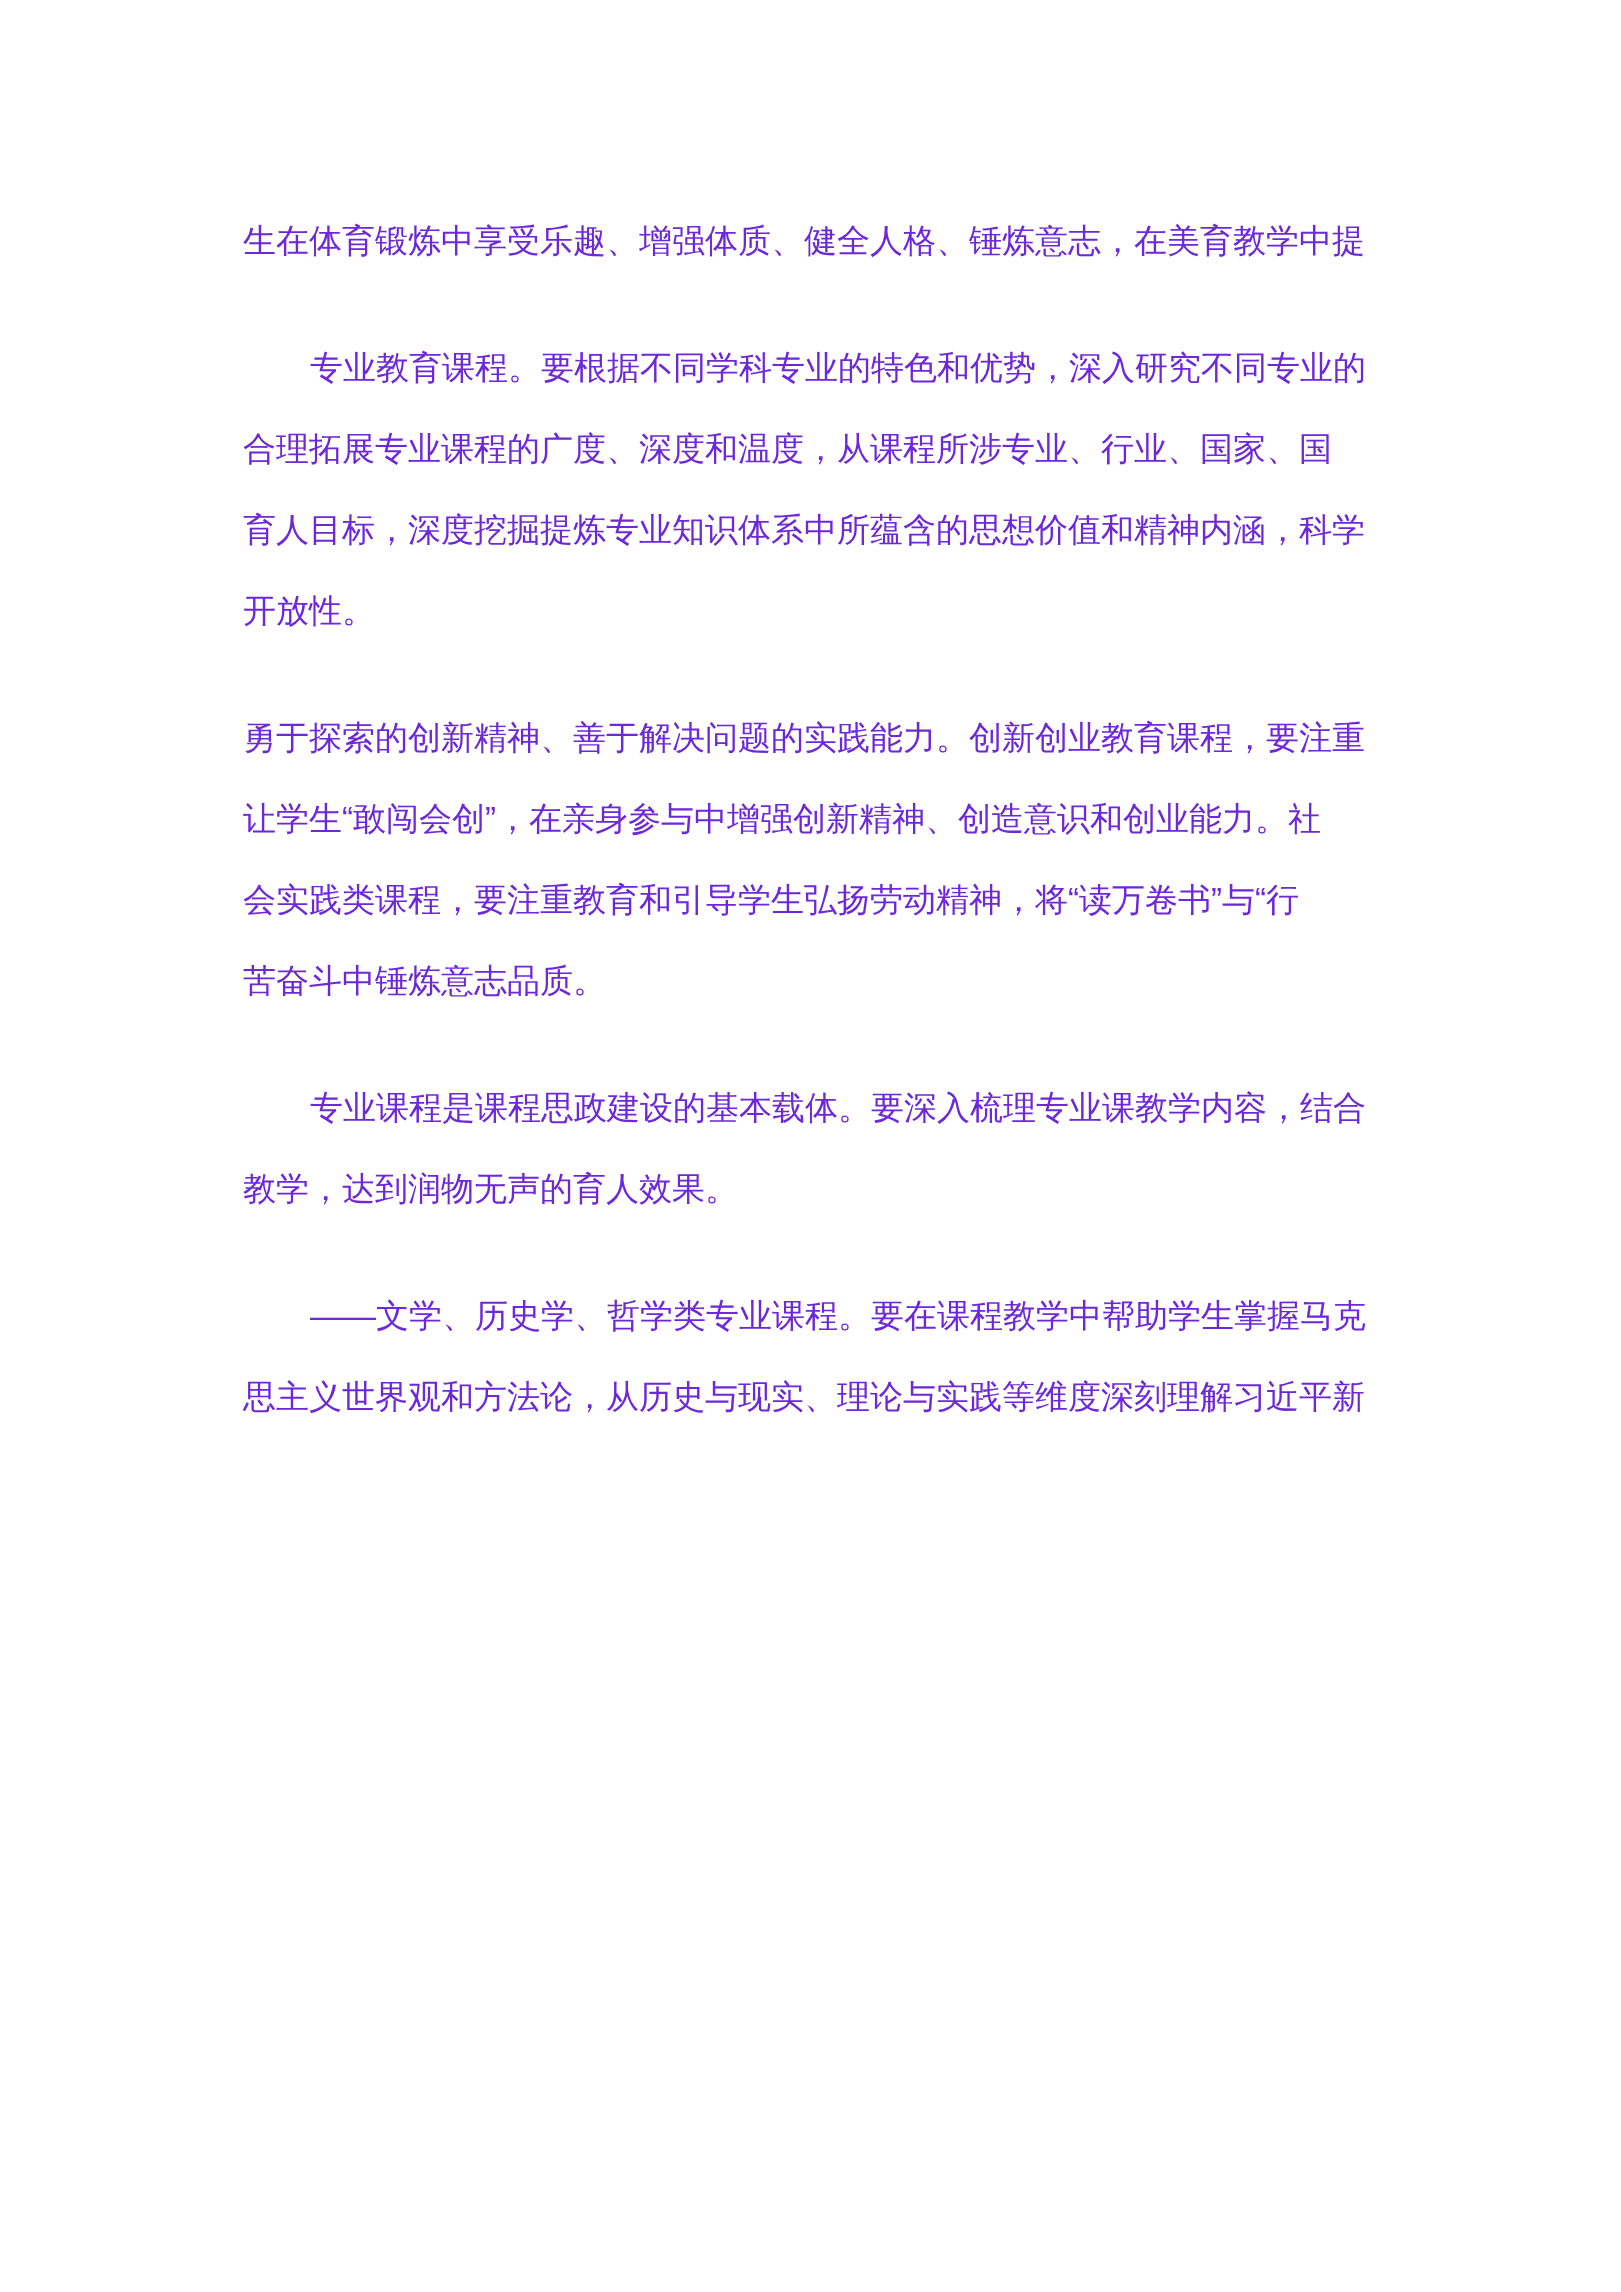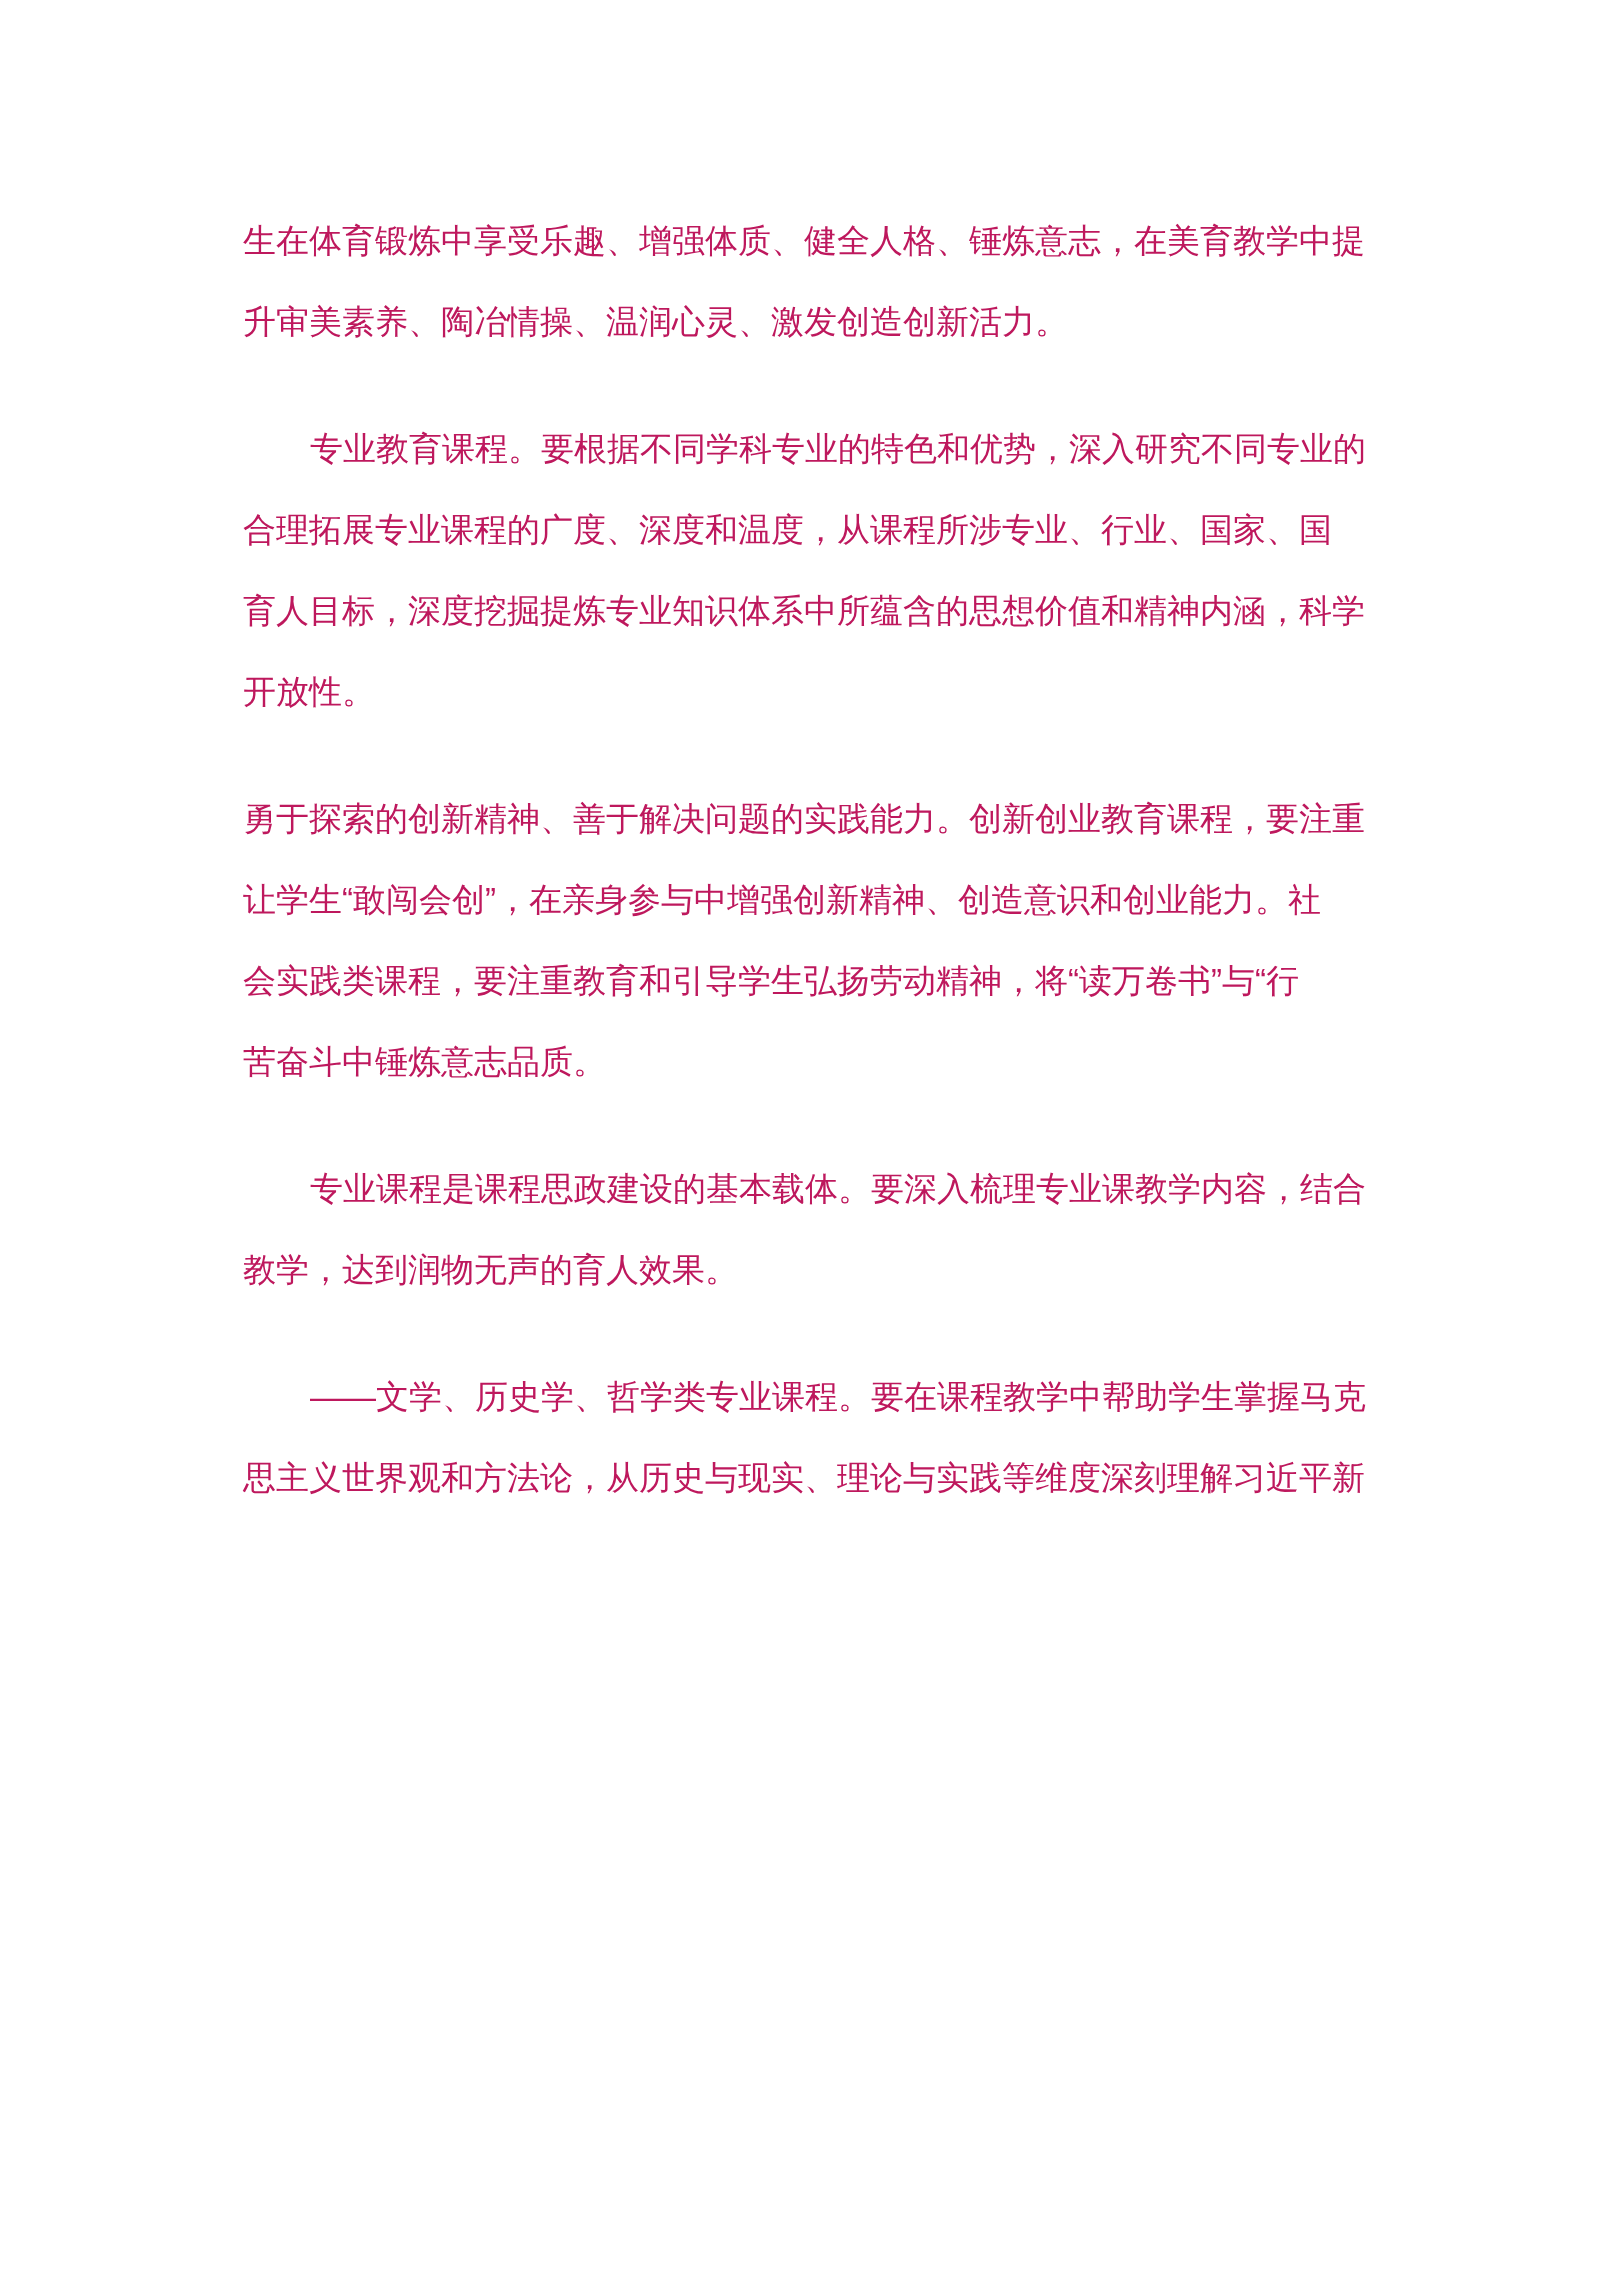--- a/index.html
+++ b/index.html
@@ -24,39 +24,38 @@
   .para {
     margin: 0 0 46px 0;
   }
   .para.heading {
     margin-top: 34px;
     margin-bottom: 29px;
   }
   .line {
     font-size: 33px;
     line-height: 81px;
-    color: #be185d;
+    color: #6d28d9;
     letter-spacing: 0px;
     white-space: nowrap;
   }
   .heading .line {
     font-weight: bold;
   }
   .line.first {
     padding-left: 67px;
   }
 </style>
 </head>
 <body>
 
 <div class="page">
   <div class="content">
       <div class="para body">
         <div class="line">生在体育锻炼中享受乐趣、增强体质、健全人格、锤炼意志，在美育教学中提</div>
-        <div class="line">升审美素养、陶冶情操、温润心灵、激发创造创新活力。</div>
       </div>
       <div class="para body">
         <div class="line first">专业教育课程。要根据不同学科专业的特色和优势，深入研究不同专业的</div>
         <div class="line">合理拓展专业课程的广度、深度和温度，从课程所涉专业、行业、国家、国</div>
         <div class="line">育人目标，深度挖掘提炼专业知识体系中所蕴含的思想价值和精神内涵，科学</div>
         <div class="line">开放性。</div>
       </div>
       <div class="para body">
         <div class="line">勇于探索的创新精神、善于解决问题的实践能力。创新创业教育课程，要注重</div>
         <div class="line">让学生“敢闯会创”，在亲身参与中增强创新精神、创造意识和创业能力。社</div>

